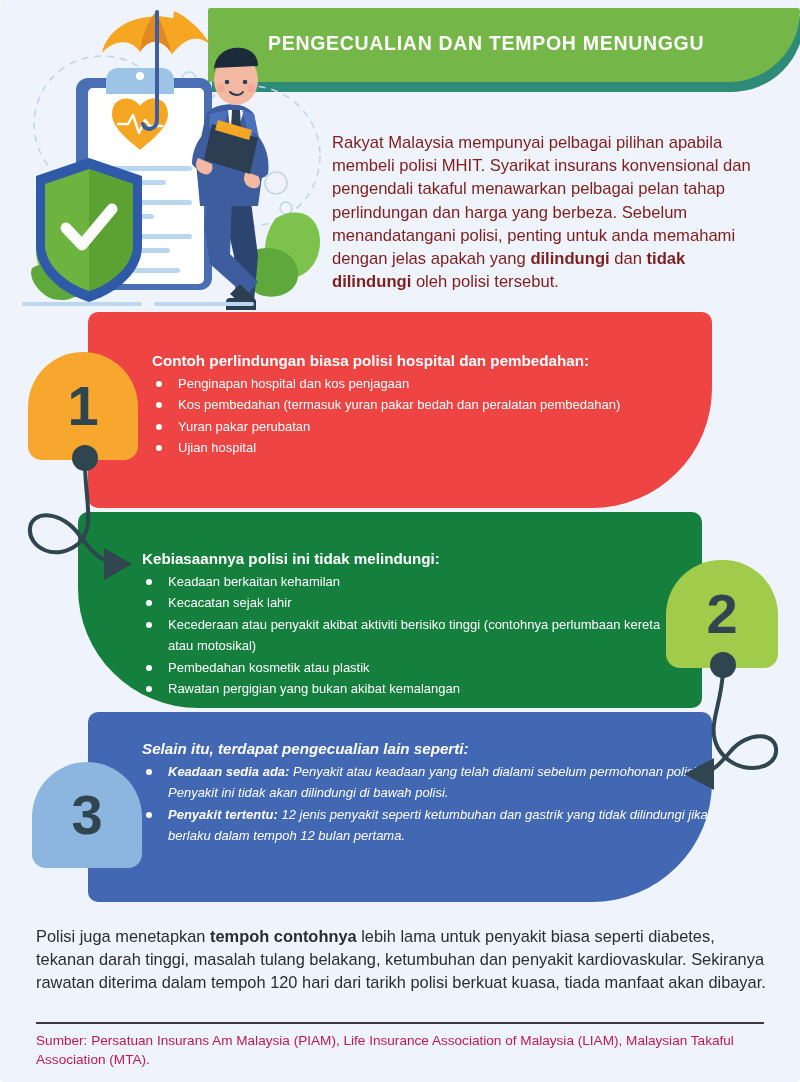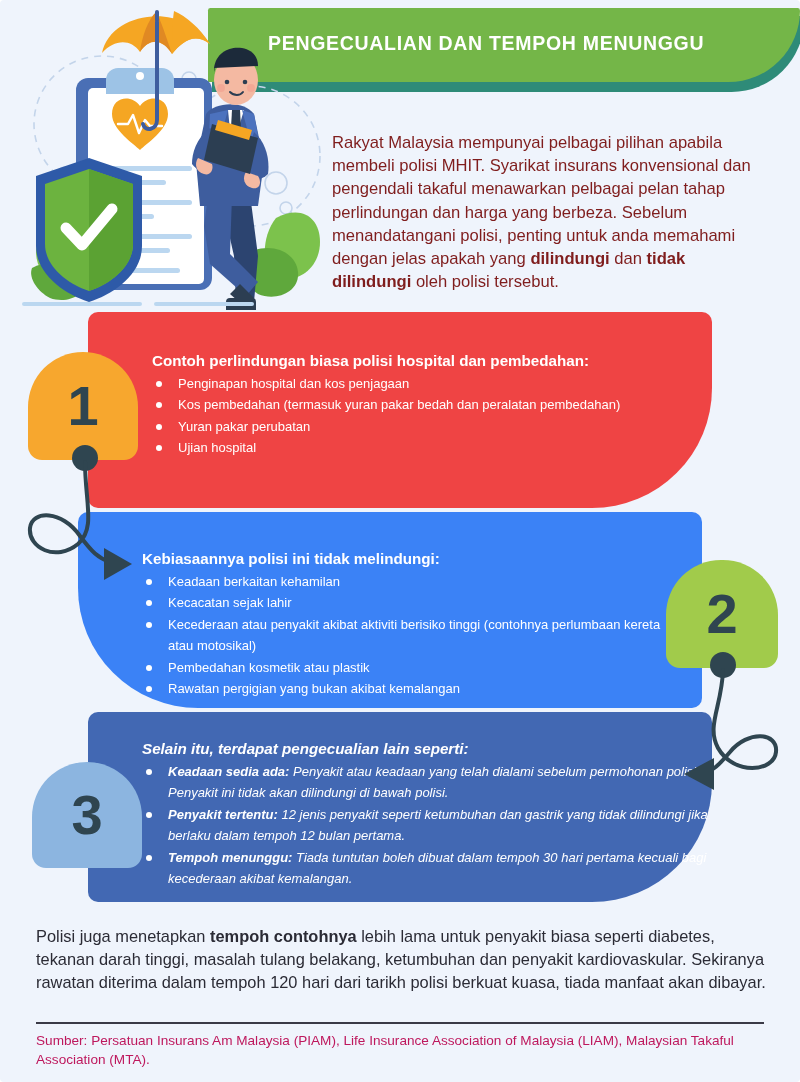--- a/index.html
+++ b/index.html
@@ -84,21 +84,21 @@
     width: 624px;
     height: 196px;
     background: #ef4444;
     border-radius: 10px 10px 120px 10px;
   }
   .box-green {
     left: 78px;
     top: 512px;
     width: 624px;
     height: 196px;
-    background: #3b82f6;
+    background: #15803d;
     border-radius: 10px 10px 10px 120px;
   }
   .box-blue {
     left: 88px;
     top: 712px;
     width: 624px;
     height: 190px;
     background: #4268B3;
     border-radius: 10px 10px 120px 10px;
   }
@@ -339,21 +339,20 @@
       </ul>
     </div>
   </div>
 
   <div class="box box-blue">
     <div class="box-inner">
       <div class="box-head">Selain itu, terdapat pengecualian lain seperti:</div>
       <ul class="box-list">
         <li><b>Keadaan sedia ada:</b><span> Penyakit atau keadaan yang telah dialami sebelum permohonan polisi. Penyakit ini tidak akan dilindungi di bawah polisi.</span></li>
         <li><b>Penyakit tertentu:</b><span> 12 jenis penyakit seperti ketumbuhan dan gastrik yang tidak dilindungi jika berlaku dalam tempoh 12 bulan pertama.</span></li>
-        <li><b>Tempoh menunggu:</b><span> Tiada tuntutan boleh dibuat dalam tempoh 30 hari pertama kecuali bagi kecederaan akibat kemalangan.</span></li>
       </ul>
     </div>
   </div>
 
   <div class="badge badge-1">
     <span>1</span>
   </div>
   <div class="badge badge-2">
     <span>2</span>
   </div>

